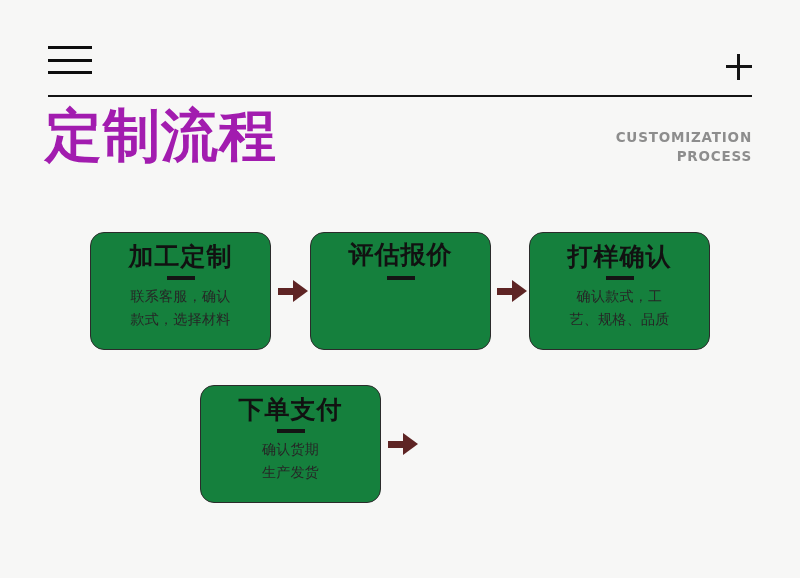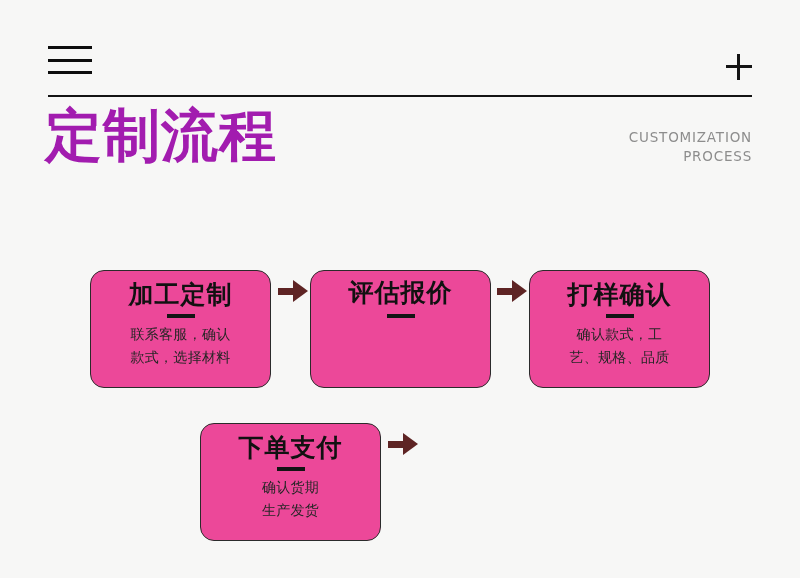--- a/index.html
+++ b/index.html
@@ -95,44 +95,43 @@
   .eng-block {
     position: absolute;
     right: 0;
     top: 128px;
     text-align: right;
     color: #8d8d8d;
     font-size: 13.5px;
     line-height: 19px;
     letter-spacing: 0.8px;
   }
-  .eng-block div { white-space: nowrap; }
+  .eng-block div { white-space: nowrap; font-weight: bold; }
 
   
   .flow {
     position: absolute;
     left: 0;
     top: 0;
     width: 800px;
     height: 578px;
   }
 
   .step-box {
     position: absolute;
     box-sizing: border-box;
     width: 181px;
     height: 118px;
     border: 1.6px solid #2b2b2b;
     border-radius: 14px;
-    background: #ec4899;
+    background: #15803d;
     display: flex;
     flex-direction: column;
     align-items: center;
     padding-top: 9px;
-    margin-top: 38px;
   }
 
   .step-title {
     font-size: 25px;
     line-height: 30px;
     font-weight: bold;
     color: #111111;
     letter-spacing: 1px;
     white-space: nowrap;
   }

